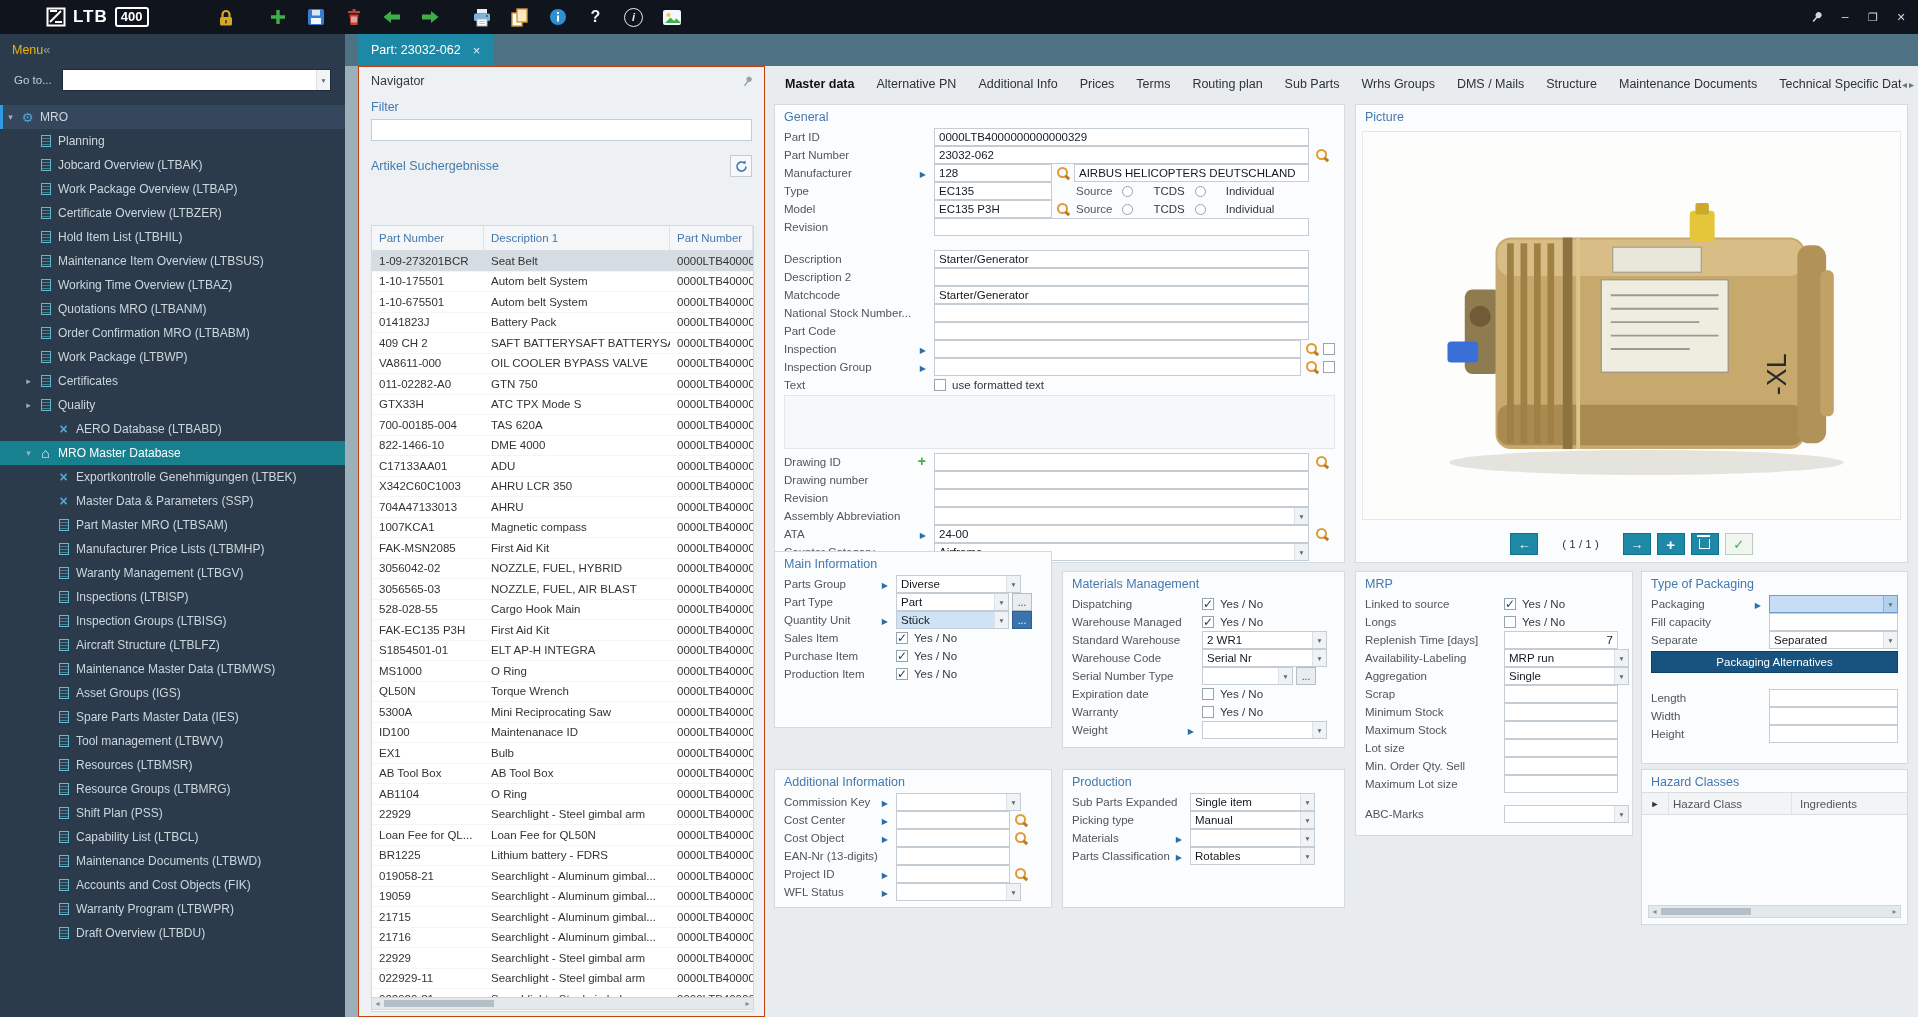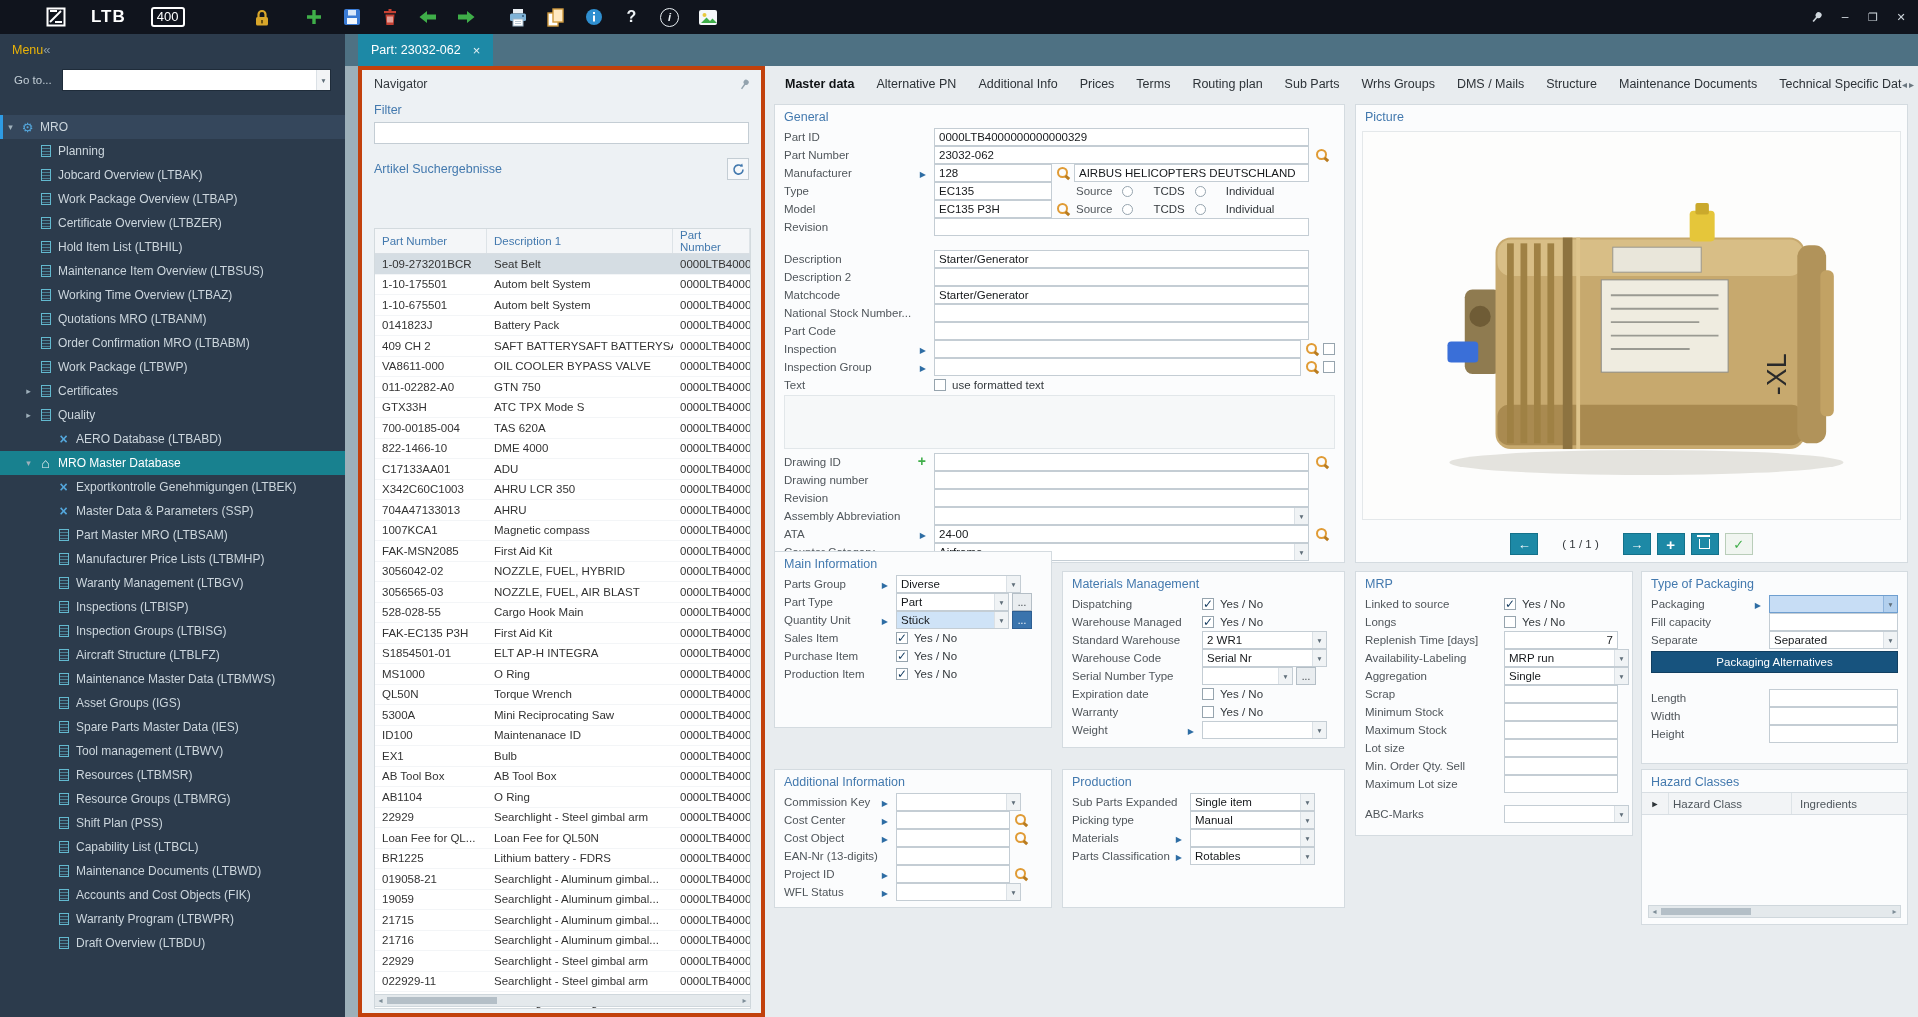--- a/index.html
+++ b/index.html
@@ -1,61 +1,61 @@
 <!DOCTYPE html>
 <html><head>
 <meta charset="utf-8">
 <style>
   html,body{margin:0;padding:0}
   body{width:1918px;height:1017px;overflow:hidden;position:relative;background:#e8ecef;
        font-family:"Liberation Sans","DejaVu Sans",sans-serif;font-size:12px;color:#222;
        -webkit-font-smoothing:antialiased}
   
   .titlebar{position:absolute;left:0;top:0;right:0;height:34px;background:#10141d;display:flex;align-items:center;z-index:50}
-  .logo{display:flex;align-items:flex-start;gap:25px;margin-left:46px}
+  .logo{display:flex;align-items:flex-start;gap:7px;margin-left:46px}
   .logo svg{display:block}
   .logo-text{color:#fff;font-size:17px;font-weight:700;letter-spacing:1px}
-  .logo-badge{color:#fff;border:2px solid #fff;border-radius:3px;padding:0 4px;font-size:13px;font-weight:400;line-height:16px}
+  .logo-badge{color:#fff;border:2px solid #fff;border-radius:3px;padding:0 4px;font-size:13px;font-weight:700;line-height:16px}
   .tico{width:26px;height:26px;display:flex;align-items:center;justify-content:center;cursor:pointer;flex:none}
   .tgrp{display:flex;align-items:center;gap:12px}
   .ml40{margin-left:64px}.ml24{margin-left:26px}
   .ic-q::before{content:'?';color:#eef3f6;font-size:16px;font-weight:700}
   .ic-i2{width:17px;height:17px;border:1.5px solid #e8eef2;border-radius:50%;display:flex;align-items:center;justify-content:center}
   .ic-i2::before{content:'i';color:#e8eef2;font-weight:700;font-size:11px;font-style:italic}
   .wctrls{margin-left:auto;margin-right:8px;display:flex;align-items:center;gap:10px;color:#cfd6dc}
   .wc{width:18px;height:18px;display:flex;align-items:center;justify-content:center;cursor:pointer;font-size:12px}
   .wc-min::before{content:'–'} .wc-max::before{content:'❐';font-size:11px} .wc-close::before{content:'✕';font-size:11px}
   
   .sidebar{position:absolute;left:0;top:34px;width:345px;bottom:0;background:#2c3b4c;z-index:40;overflow:hidden}
   .menu-h{display:flex;justify-content:flex-start;align-items:center;padding:8px 12px 0 12px;color:#eab308;font-size:12.5px}
   .menu-h .coll::before{content:'«';color:#8a9ca8;font-size:13px;cursor:pointer}
   .goto{display:flex;align-items:center;gap:10px;padding:12px 14px 6px 14px}
   .goto-l{color:#c3ced6;font-size:11.5px;flex:none}
   .goto-sel{flex:1;height:20px;background:#fff;border:1px solid #1f2c3a;position:relative;cursor:pointer}
   .goto-sel .dda{background:#f2f4f6}
-  .snav{margin-top:18px}
+  .snav{margin-top:8px}
   .sitem{height:24px;display:flex;align-items:center;gap:6px;color:#ccd6dd;font-size:12px;cursor:pointer;white-space:nowrap;padding-right:6px}
   .lvl0{padding-left:6px}.lvl1{padding-left:24px}.lvl2{padding-left:42px}
   .chev{width:9px;flex:none;font-size:9px;color:#9fb0bb;text-align:center}
   .expanded>.chev::before{content:'▾'} .collapsed>.chev::before{content:'▸'}
   .sicon{flex:none;width:13px;height:14px;display:flex;align-items:center;justify-content:center}
   .ic-gear>.sicon::before{content:'⚙';color:#54a7dc;font-size:13px;line-height:13px}
   .ic-home>.sicon::before{content:'⌂';color:#eef3f6;font-size:14px;line-height:13px}
   .ic-tool>.sicon::before{content:'×';color:#54a7dc;font-weight:700;font-size:14px;line-height:12px}
   .ic-doc>.sicon::before{content:'';width:8px;height:10px;border:1px solid #63b9cf;
         background:repeating-linear-gradient(180deg,rgba(0,0,0,0) 0 2px,rgba(99,185,207,.55) 2px 3px)}
   .sitem.hl{background:#35475c;box-shadow:inset 3px 0 0 #2e9be4}
   .sitem.selected{background:#18818f;color:#fff}
   
   .tabbar{position:absolute;left:345px;top:34px;right:0;height:32px;background:#4e7183;z-index:30}
   .leftstrip{position:absolute;left:345px;top:66px;width:13px;bottom:0;background:#9db0b9;z-index:31;cursor:pointer}
   .wtab{position:absolute;left:13px;top:0;height:32px;background:#1d89a6;color:#fff;display:flex;align-items:center;gap:12px;padding:0 13px;font-size:12.5px;cursor:pointer}
   .wtx::before{content:'×';font-size:13px;color:#e6f2f5;cursor:pointer}
   
-  .navigator{position:absolute;left:358px;top:66px;width:407px;bottom:0;background:#edf1f4;border:4px solid #c2410c;box-sizing:border-box;z-index:20;overflow:hidden}
+  .navigator{position:absolute;left:358px;top:66px;width:407px;bottom:0;background:#edf1f4;border:1px solid #c2410c;box-sizing:border-box;z-index:20;overflow:hidden}
   .nav-h{display:flex;justify-content:space-between;align-items:center;padding:7px 10px 4px 12px;color:#33393e;font-size:12.5px}
   .blueh{color:#4379ae;font-size:12.5px}
   .nav-filter{padding:8px 10px 0 12px}
   .filter-input{margin:5px 12px 0 12px;height:20px;background:#fff;border:1px solid #c4cdd4;cursor:text}
   .results-h{display:flex;justify-content:space-between;align-items:center;margin:14px 12px 0 12px}
   .refresh-btn{width:20px;height:20px;border:1px solid #c4cdd4;background:#f6f8fa;display:flex;align-items:center;justify-content:center;cursor:pointer}
   .ntable{position:absolute;left:12px;right:10px;top:158px;bottom:4px;background:#fff;border:1px solid #d3dade;overflow:hidden}
   .thead{display:flex;height:24px;background:#f4f6f8;border-bottom:1px solid #d8dee3;color:#4379ae;font-size:11.5px;align-items:center}
   .thead span{padding:0 7px;border-right:1px solid #dde3e7;height:100%;display:flex;align-items:center;cursor:pointer;box-sizing:border-box}
   .c1{width:112px;flex:none}.c2{width:186px;flex:none}.c3{flex:1;min-width:0}

